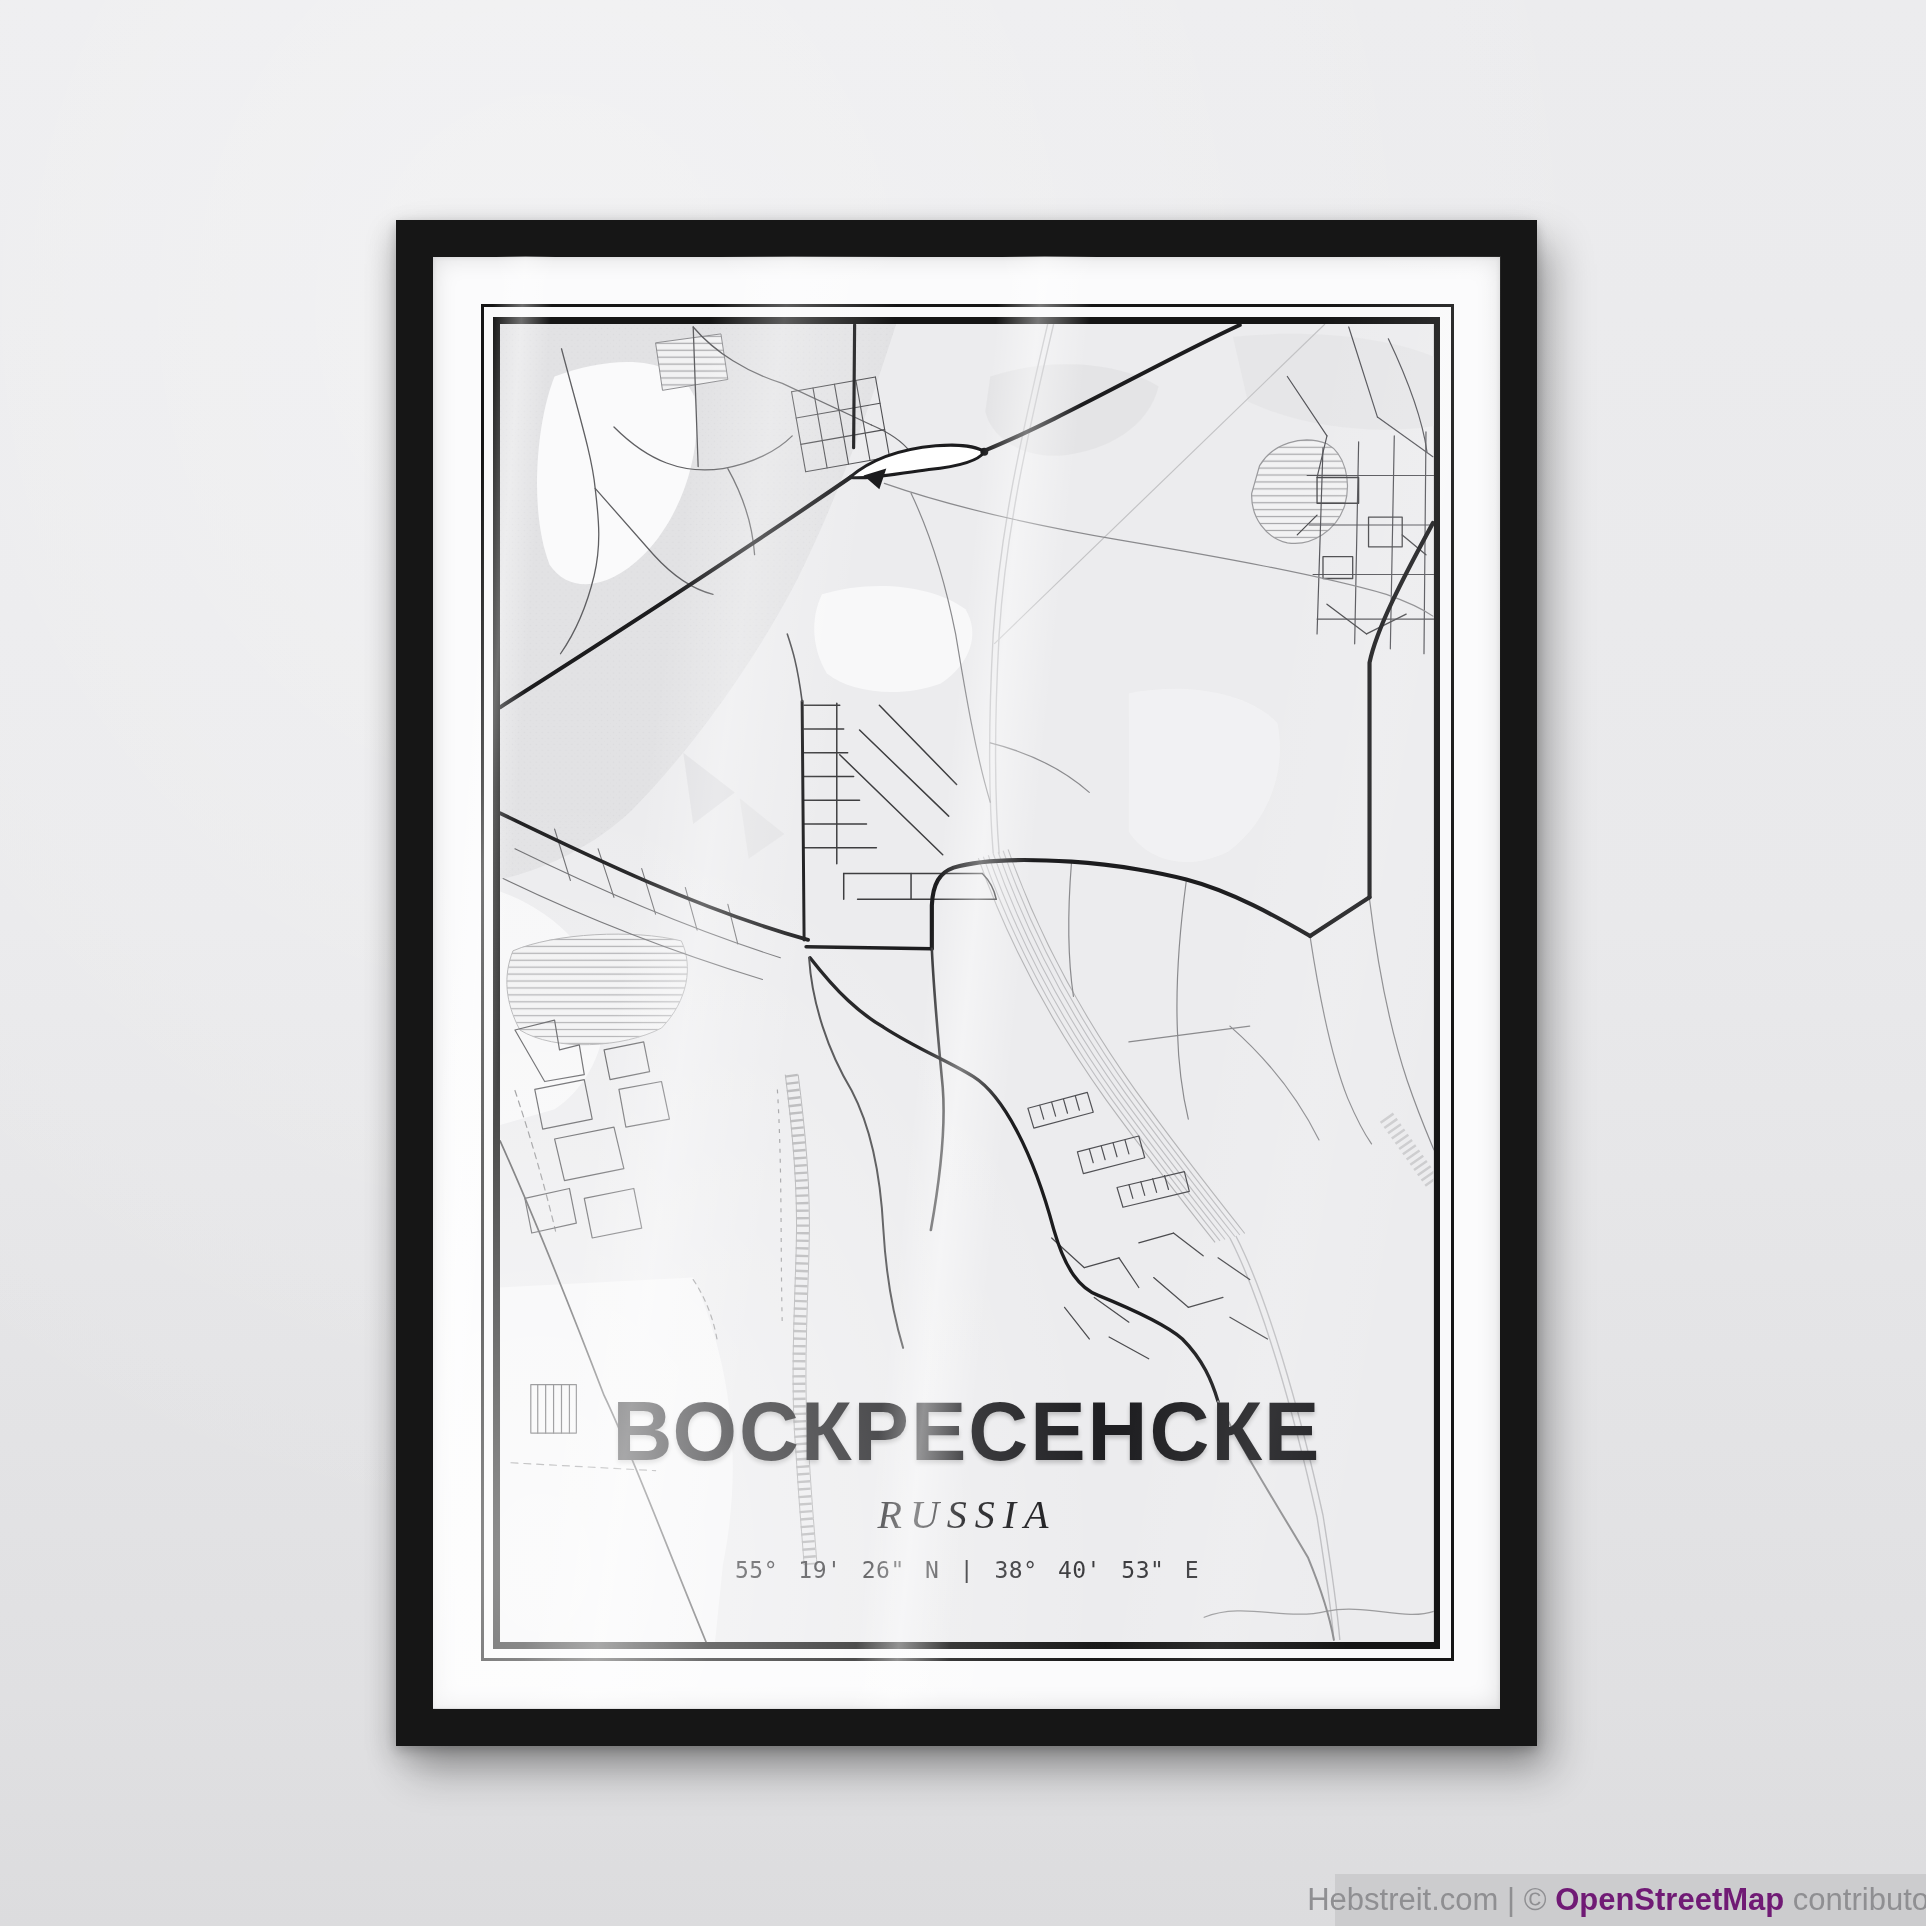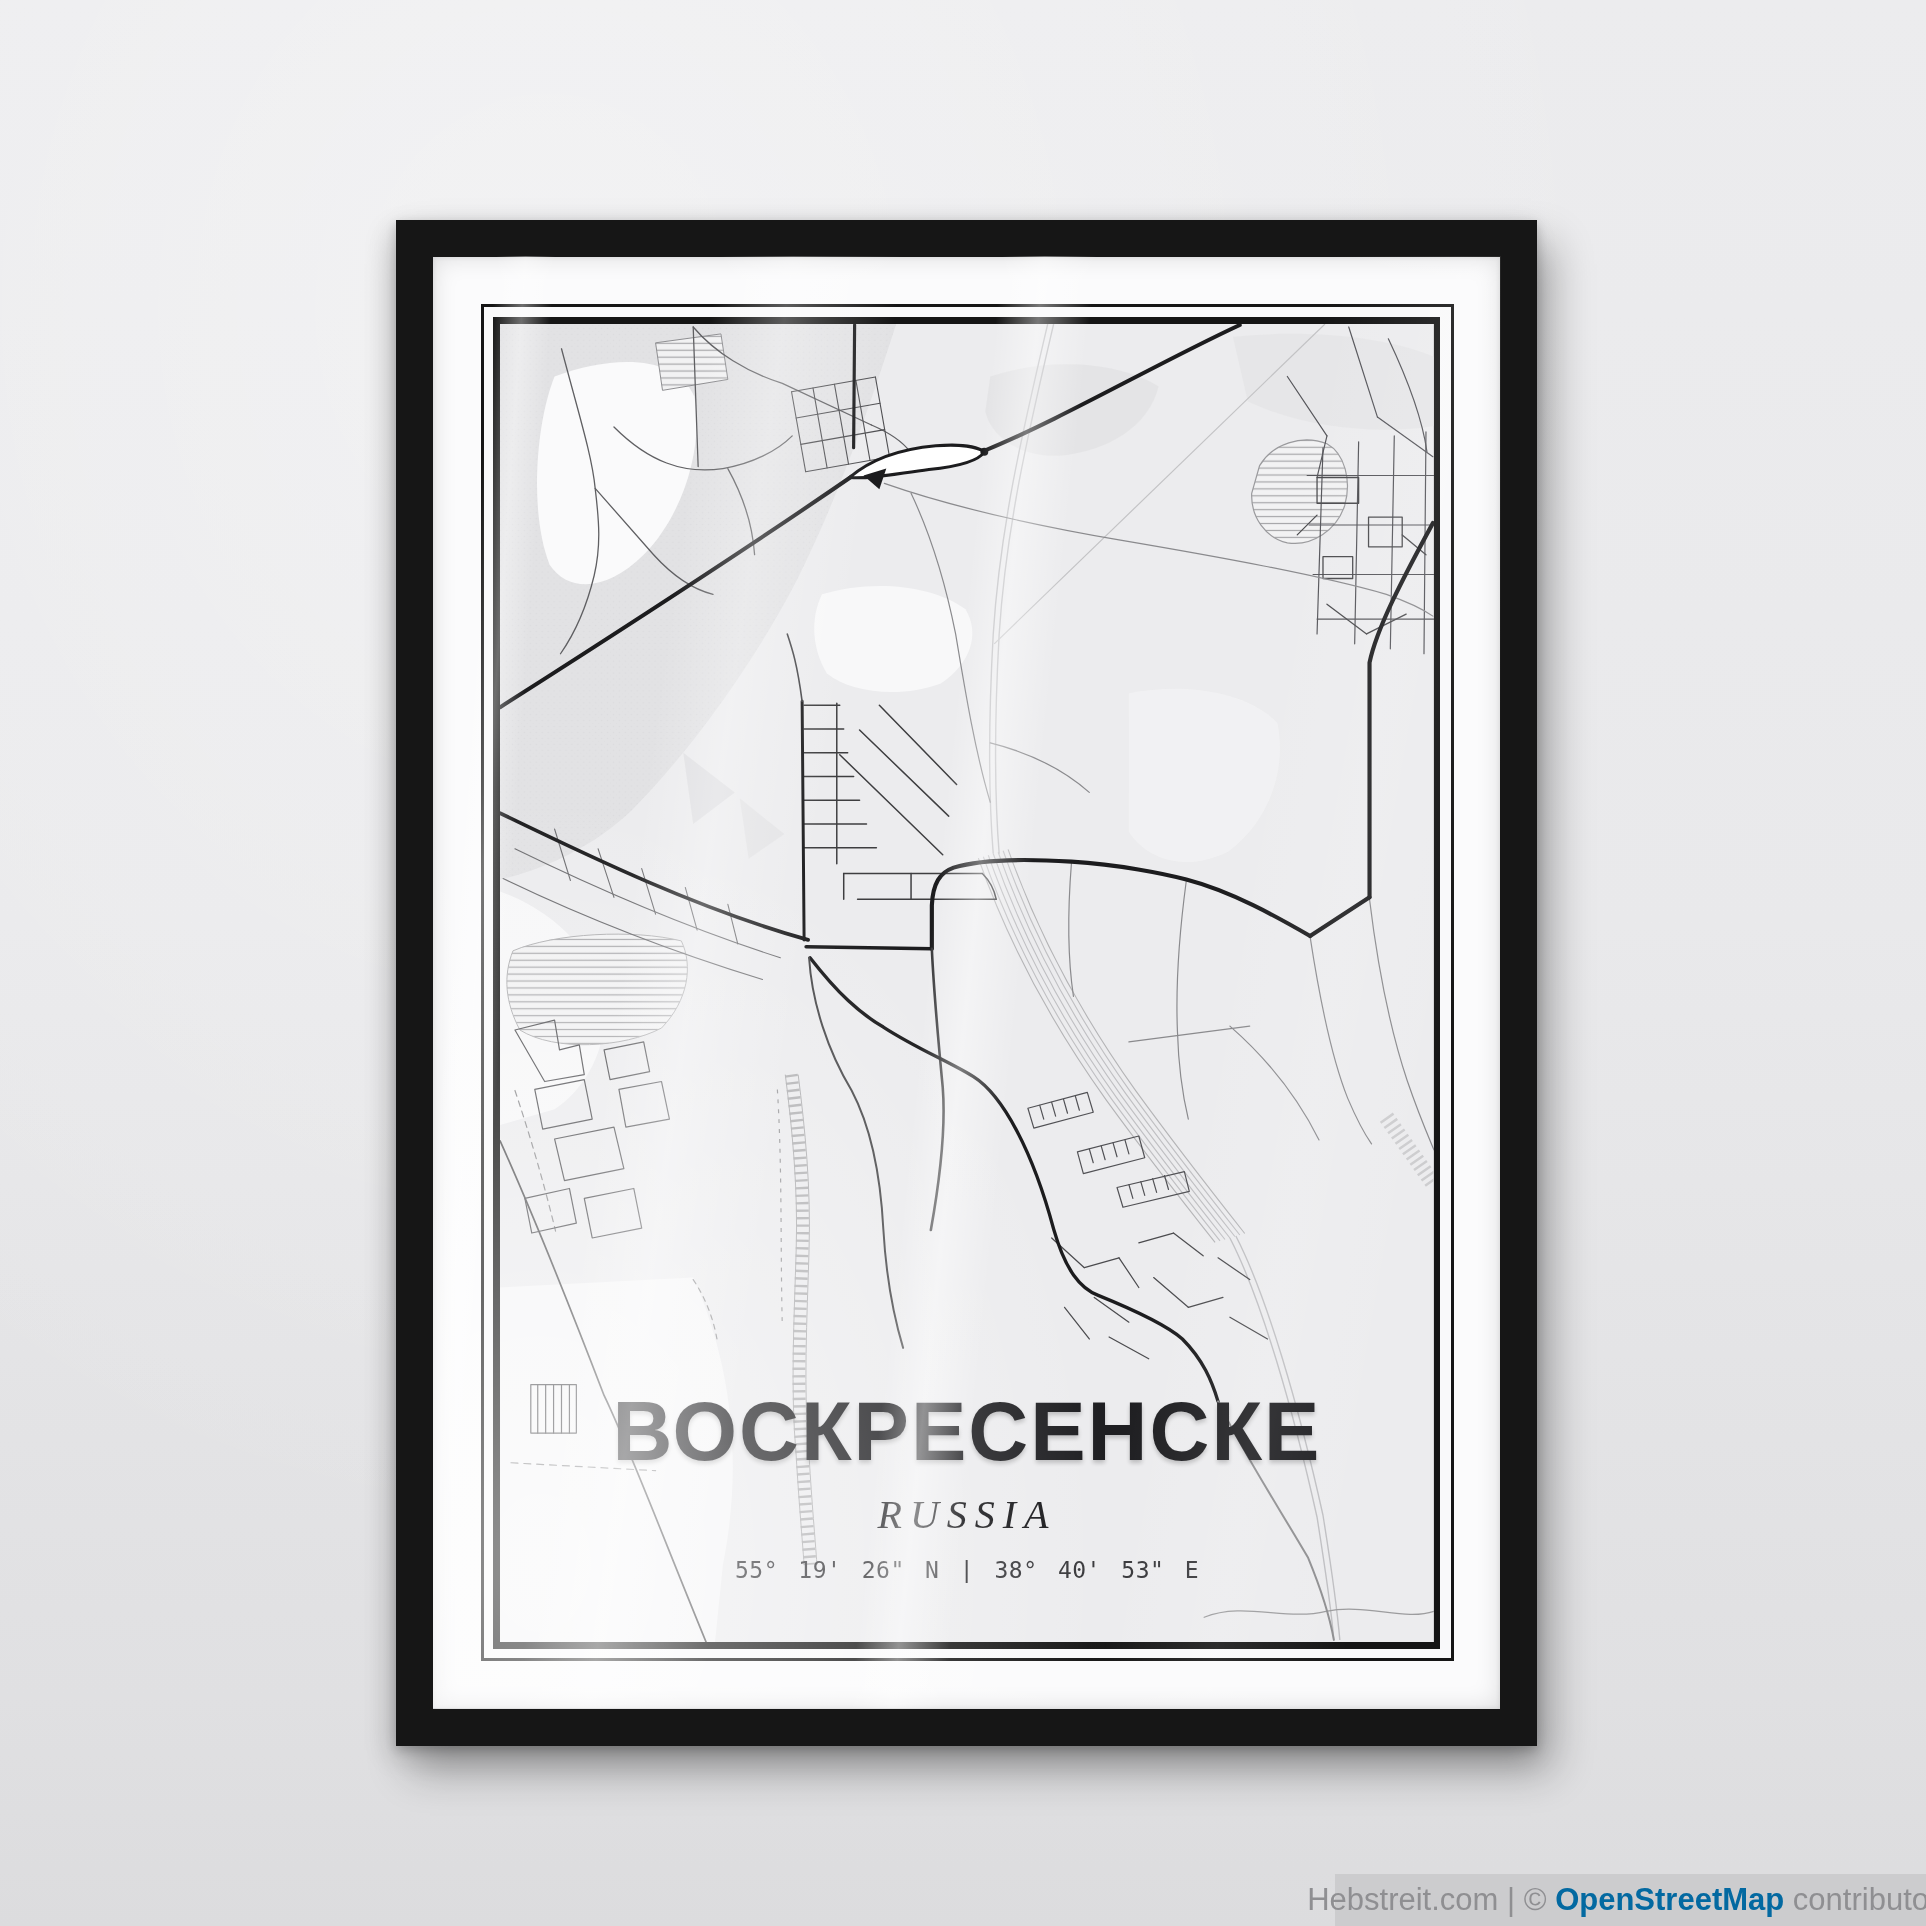--- a/index.html
+++ b/index.html
@@ -37,21 +37,21 @@
   .shine-3{left:1%;width:59px;transform:rotate(4deg);
     background:linear-gradient(90deg,rgba(255,255,255,0),rgba(255,255,255,.38) 50%,rgba(255,255,255,0));}
   .shine-4{left:72%;width:257px;transform:rotate(10deg);
     background:linear-gradient(90deg,rgba(255,255,255,0),rgba(255,255,255,.10) 50%,rgba(255,255,255,0));}
   .glow-bl{position:absolute;inset:0;
     background:radial-gradient(ellipse at 10% 90%, rgba(255,255,255,.55), rgba(255,255,255,0) 42%);}
   
   .watermark-bar{position:absolute;left:1335px;top:1874px;width:592px;height:52px;
     background:rgba(203,203,205,.94);display:flex;align-items:center;justify-content:center;}
   .watermark-bar span{white-space:pre;font-size:31px;color:#8f8f92;}
-  .watermark-bar .wm-bold{font-weight:700;color:#0369a1;}
+  .watermark-bar .wm-bold{font-weight:700;color:#701a75;}
 </style>
 </head>
 <body>
 
 <div class="scene">
   <div class="wall-sheen"></div>
 
   <div class="frame">
     <div class="mat"></div>
   </div>

